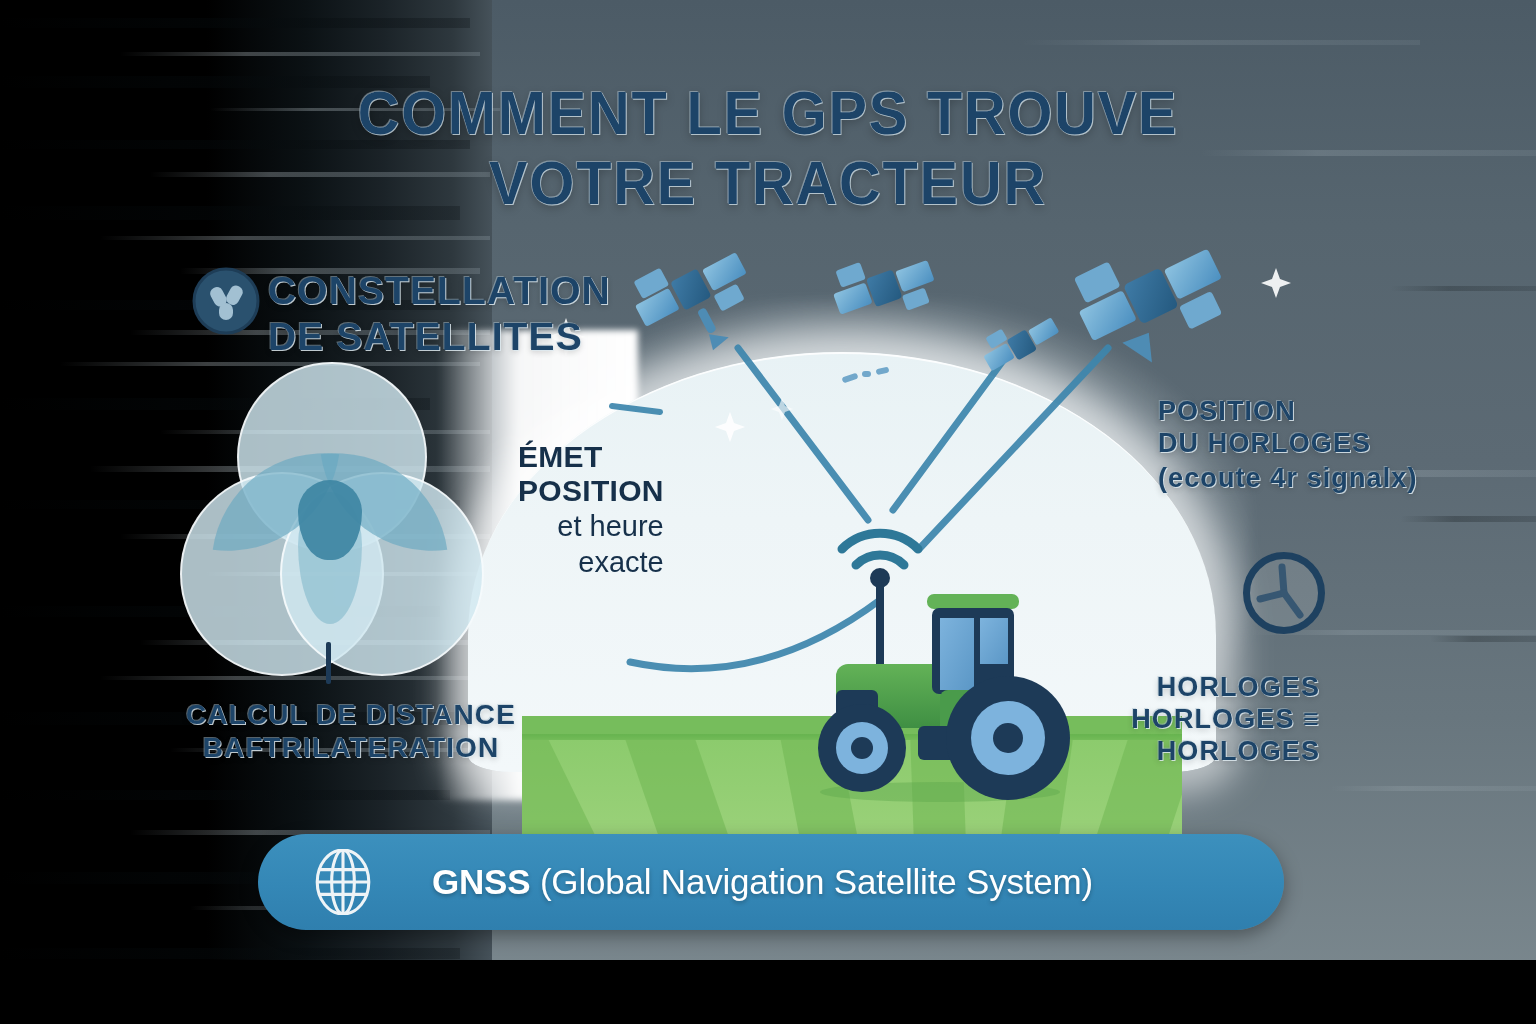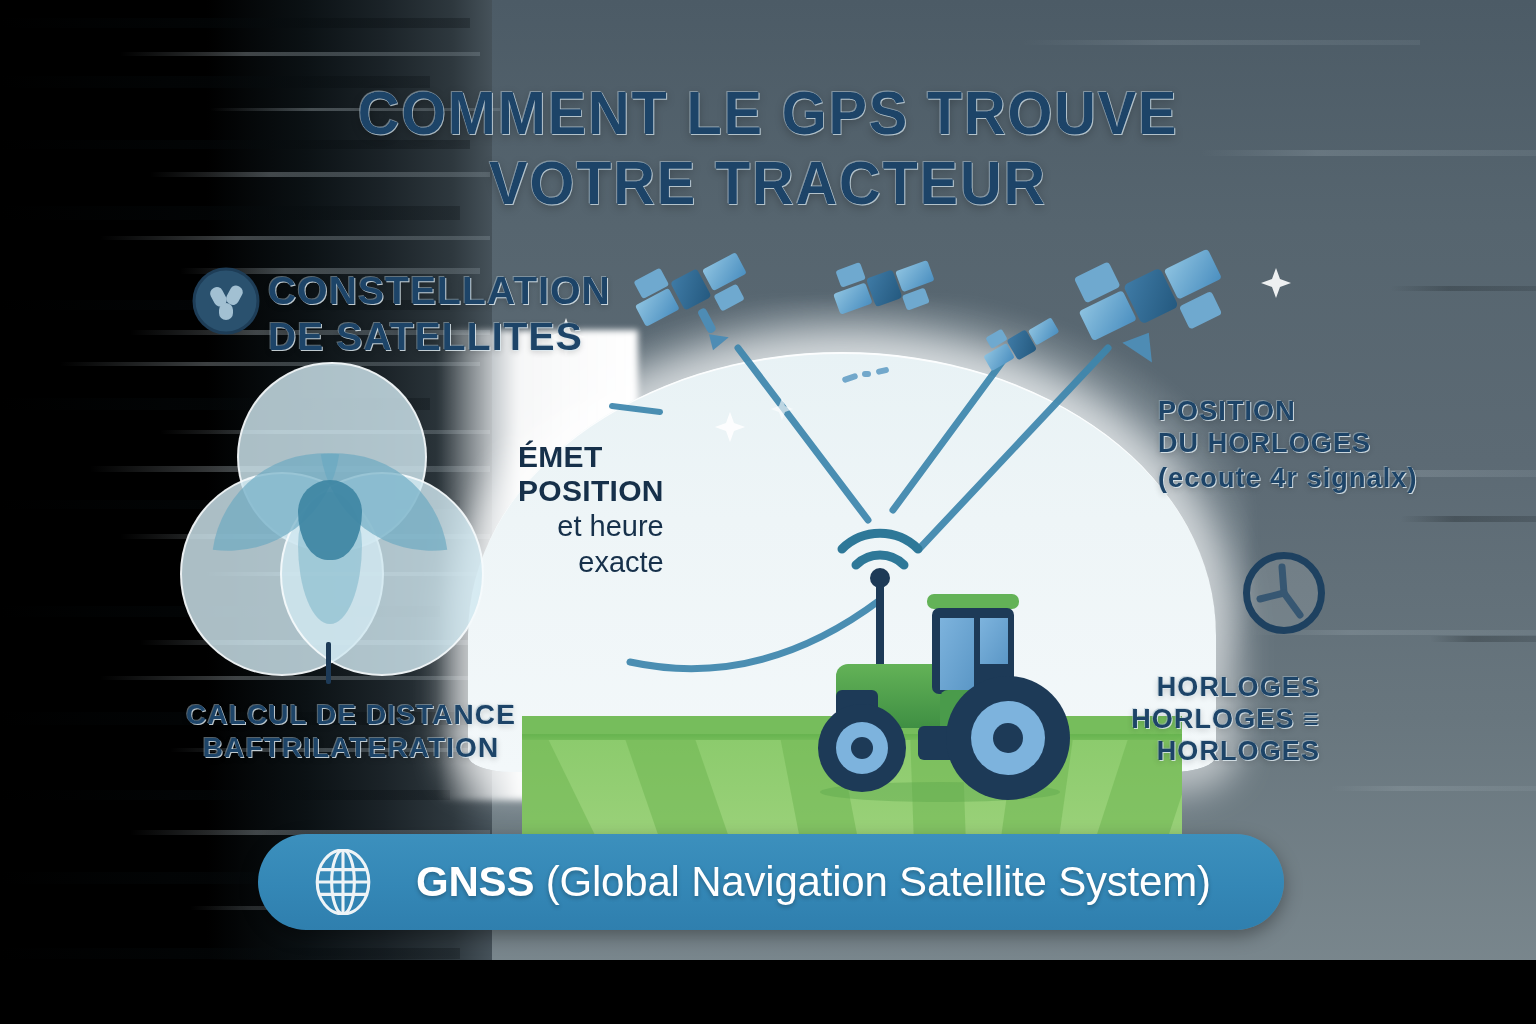--- a/index.html
+++ b/index.html
@@ -87,21 +87,21 @@
 
   
   .banner{
     position:absolute;left:258px;top:834px;width:1026px;height:96px;
     background:linear-gradient(180deg,#3c90bd 0%,#3487b6 55%,#2f7fae 100%);
     border-radius:48px;display:flex;align-items:center;
     box-shadow:0 6px 18px rgba(0,0,0,.35);
   }
   .banner .globe{margin-left:52px;width:66px;height:66px;flex:0 0 auto;}
   .banner .btxt{
-    margin-left:40px;color:#ffffff;font-size:42px;letter-spacing:-.2px;white-space:nowrap;
+    margin-left:56px;color:#ffffff;font-size:35px;letter-spacing:-.2px;white-space:nowrap;
     text-shadow:0 2px 4px rgba(0,0,0,.28);
   }
   .banner .btxt .strong{font-weight:700;}
 
   
   svg.overlay{position:absolute;left:0;top:0;width:1536px;height:1024px;pointer-events:none;}
 </style>
 </head>
 <body>
 

